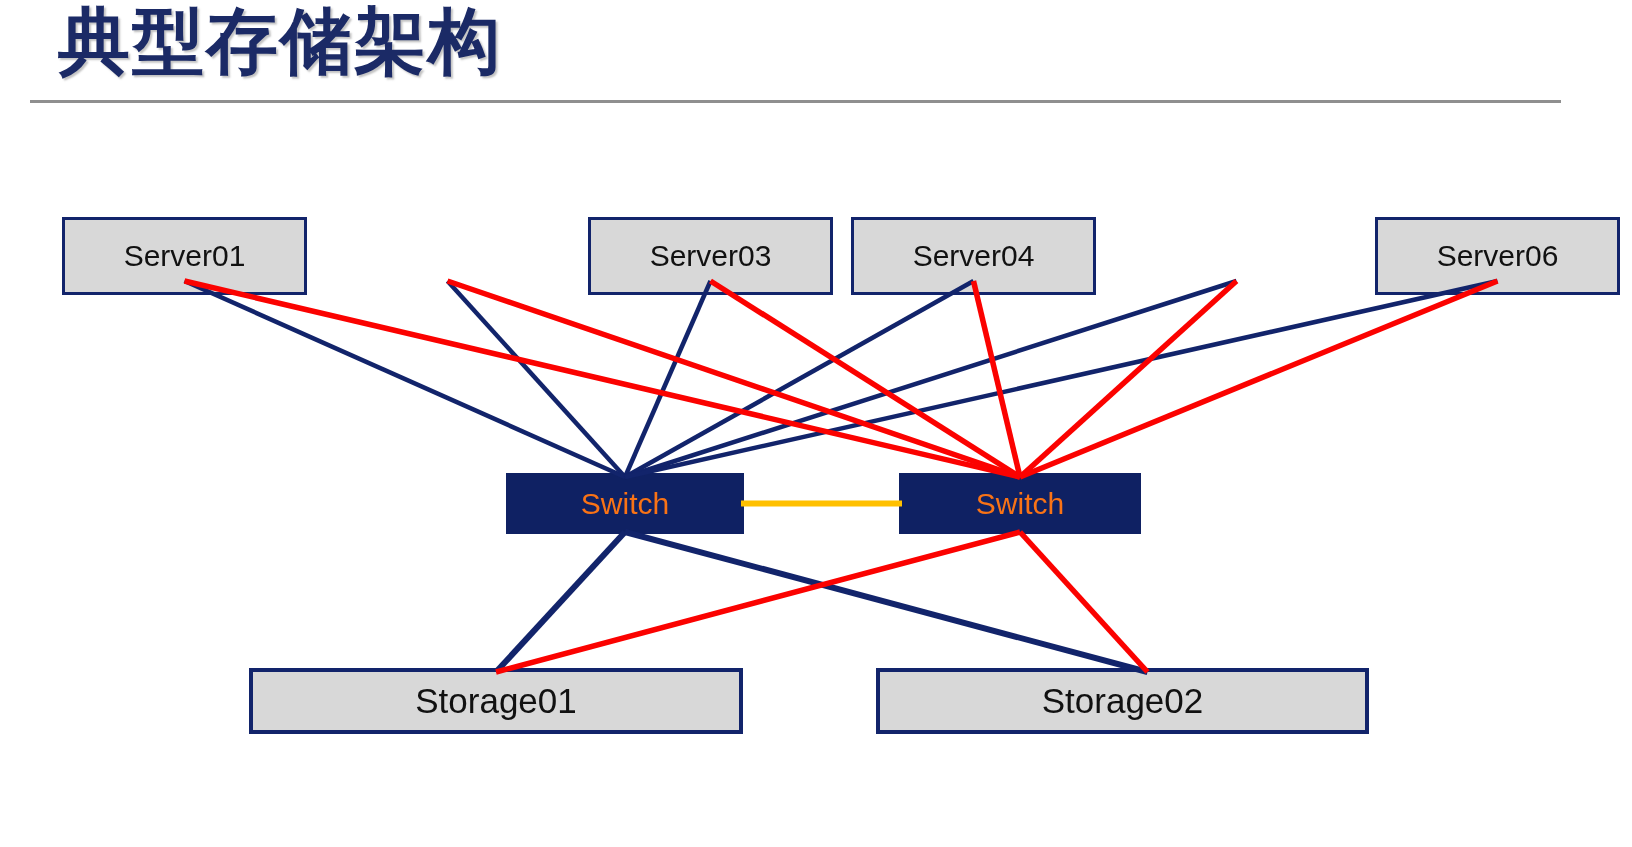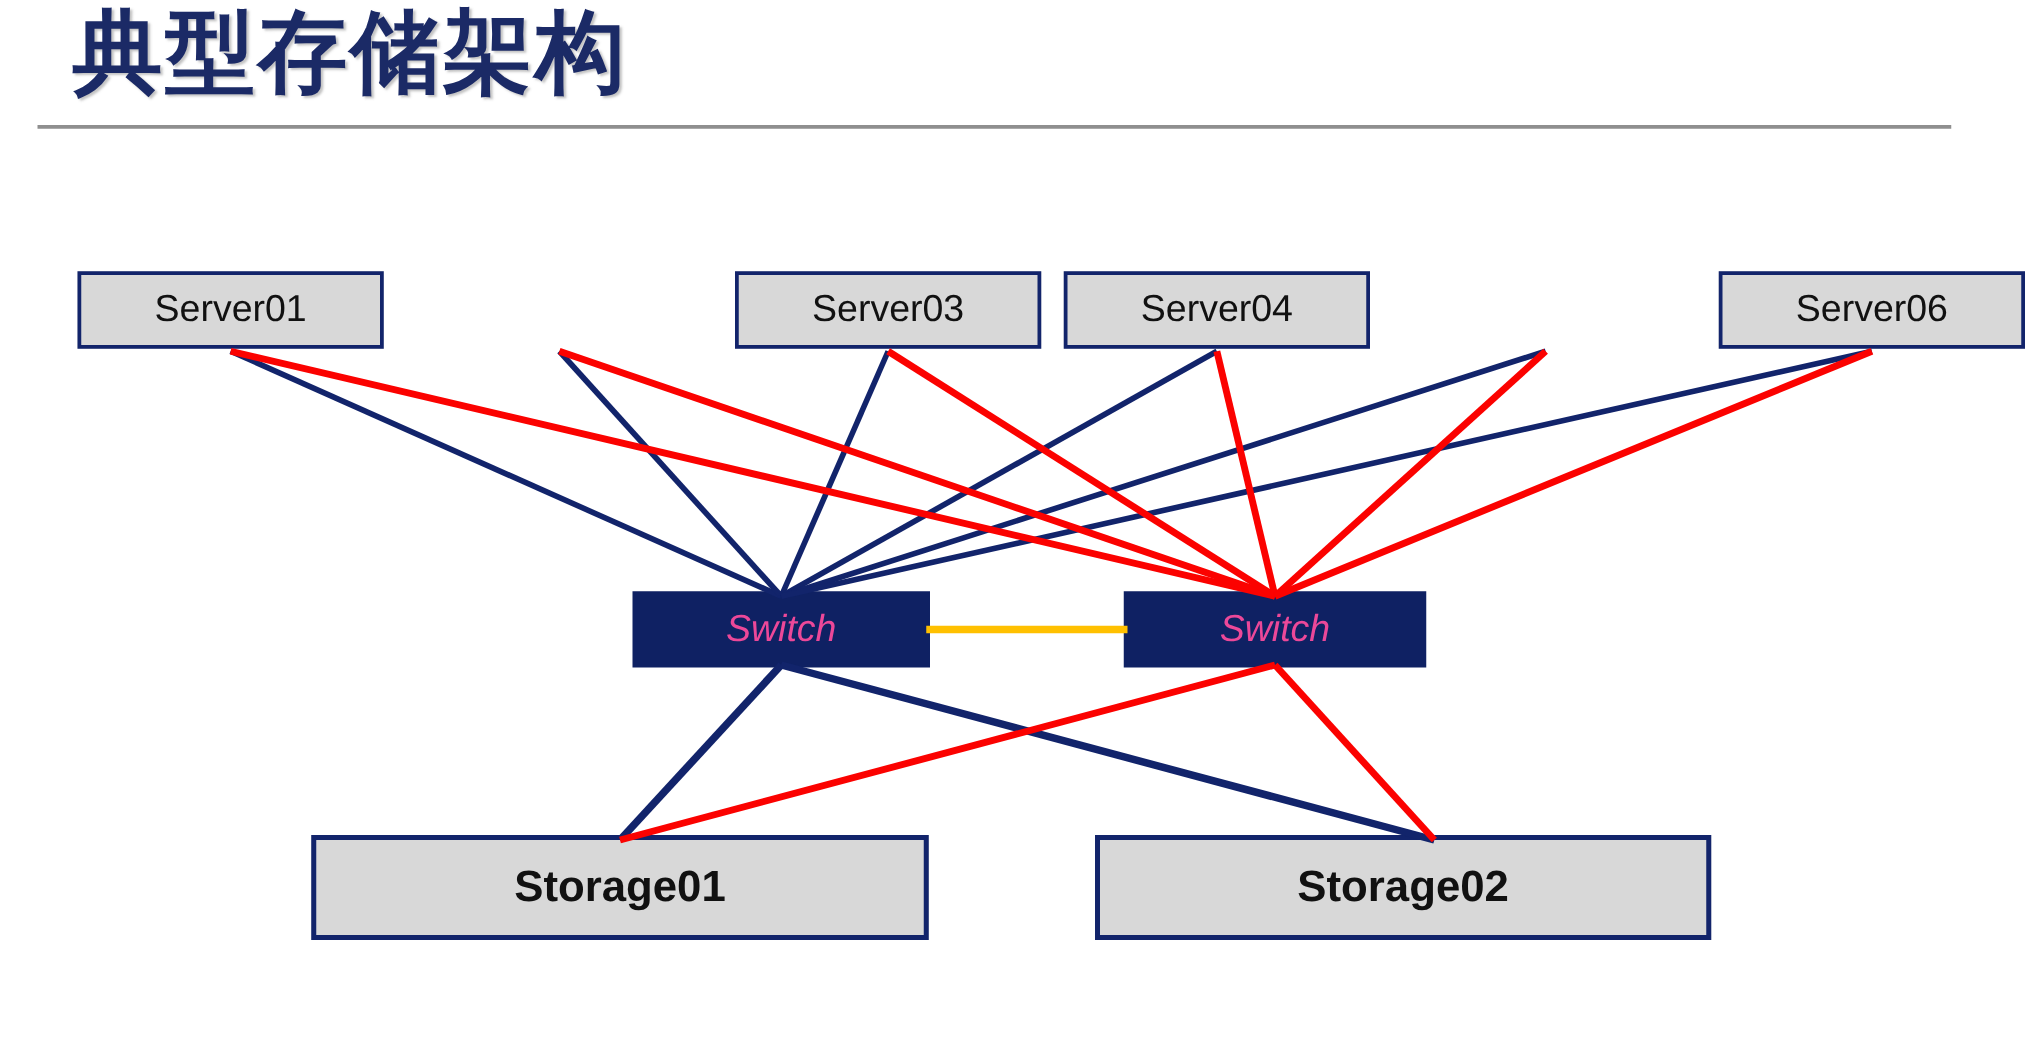--- a/index.html
+++ b/index.html
@@ -41,45 +41,43 @@
     position: absolute;
     box-sizing: border-box;
     display: flex;
     align-items: center;
     justify-content: center;
     white-space: nowrap;
   }
   .server {
     top: 217px;
     width: 245px;
-    height: 62px;
+    height: 78px;
     background: #d8d8d8;
     border: 3px solid #12246b;
     font-size: 30px;
     color: #111111;
     z-index: 2;
   }
   .switch {
     top: 473px;
     height: 61px;
     background: #0f2163;
     font-size: 30px;
-    color: #ec4899;
+    color: #f97316;
     z-index: 2;
-    font-style: italic;
   }
   .storage {
     top: 668px;
-    height: 84px;
+    height: 66px;
     background: #d8d8d8;
     border: 4px solid #12246b;
     font-size: 35px;
     color: #111111;
     z-index: 2;
-    font-weight: bold;
   }
   .side-label {
     position: absolute;
     color: #111111;
     white-space: nowrap;
     z-index: 4;
   }
   #server-failure-label { left: 3px; top: 381px; font-size: 31px; }
   #storage-failure-label { left: 3px; top: 770px; font-size: 32px; }
   .right-note {

